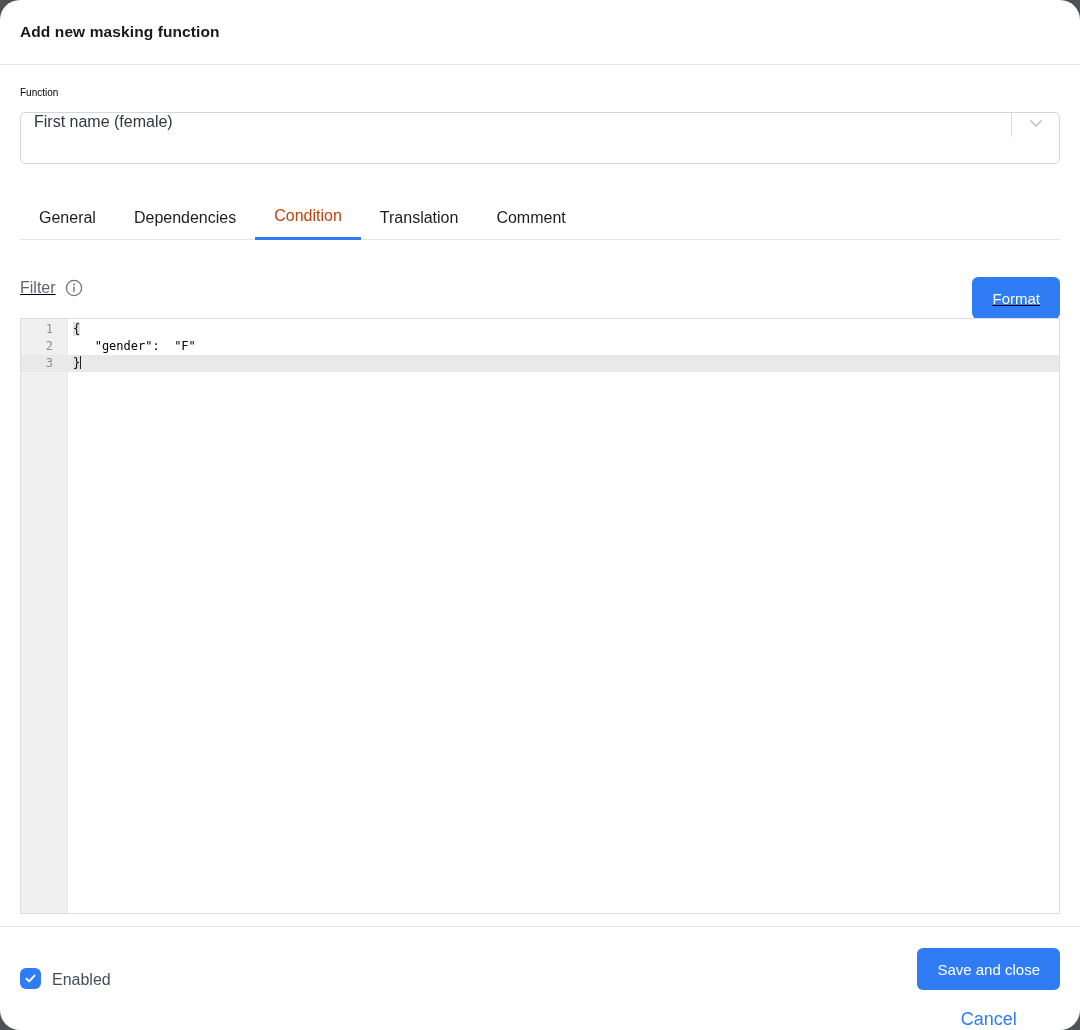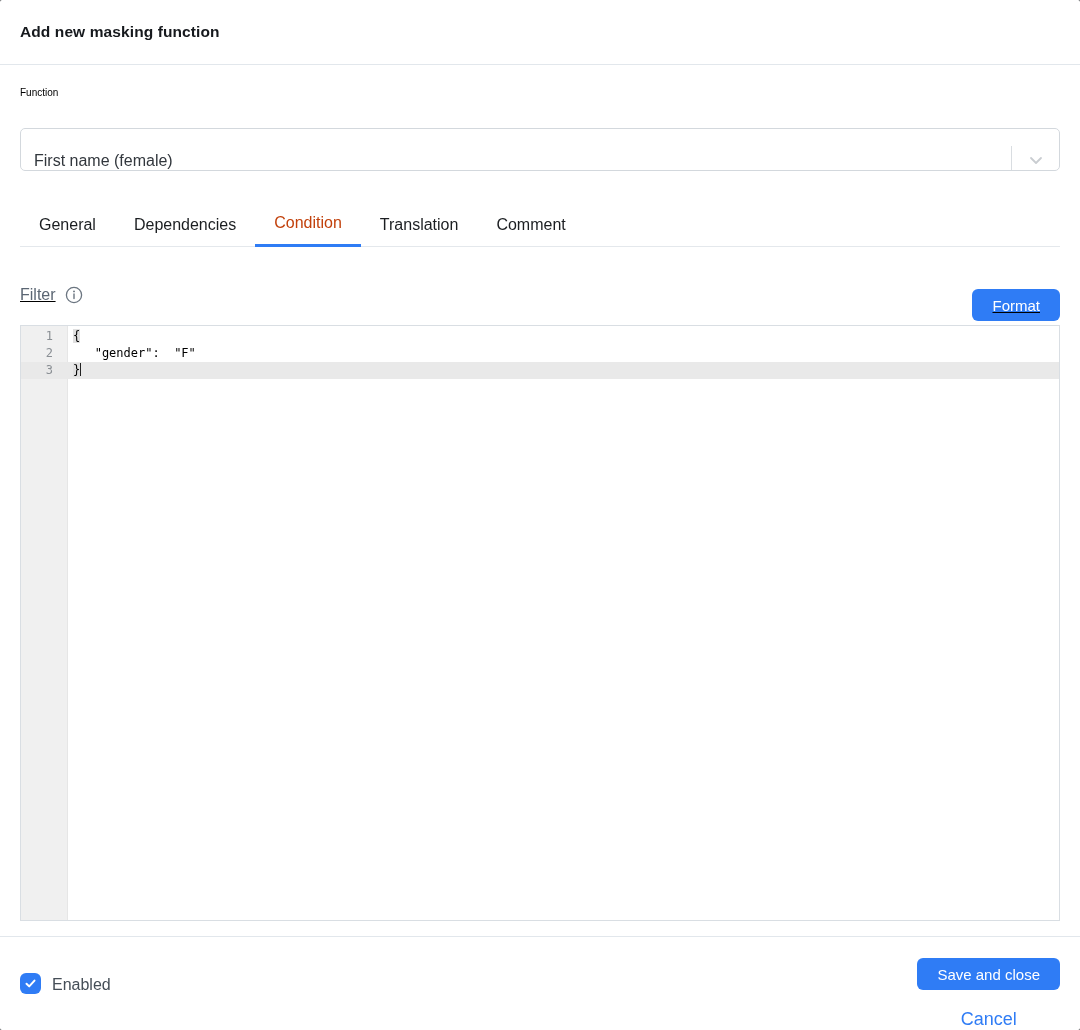--- a/index.html
+++ b/index.html
@@ -6,21 +6,21 @@
   html,body { width:1080px; height:1030px; }
   body {
     background:#505356;
     font-family:"Liberation Sans", sans-serif;
     position:relative;
     overflow:hidden;
   }
   .modal {
     position:absolute; inset:0;
     background:#ffffff;
-    border-radius:2px;
+    border-radius:20px;
     display:flex; flex-direction:column;
     overflow:hidden;
   }
   
   .modal-header {
     height:65px; flex:0 0 65px;
     border-bottom:1px solid #e2e7ec;
     display:flex; align-items:center;
     padding:0 20px;
   }
@@ -28,25 +28,25 @@
     font-size:15.5px; font-weight:700; color:#16191d;
     letter-spacing:.1px;
   }
   
   .modal-body { flex:1 1 auto; padding:0 20px; position:relative; }
   .field-label {
     margin-top:22px;
     font-size:10px; color:#000000;
   }
   .select-box {
-    margin-top:30px;
-    height:43px;
+    margin-top:14px;
+    height:52px;
     border:1px solid #d3d8dd;
     border-radius:5px;
-    display:flex; align-items:flex-end;
+    display:flex; align-items:flex-start;
     position:relative;
   }
   .select-value {
     flex:1; padding-left:13px;
     font-size:16px; color:#32373d;
   }
   .select-separator {
     width:1px; height:24px; background:#d9dde1;
   }
   .select-indicator {
@@ -71,21 +71,21 @@
   .tab.active { color:#c2410c; border-bottom:3px solid #2f7cf5; }
   
   .filter-row {
     margin-top:30px;
     height:35px;
     display:flex; align-items:center; justify-content:space-between;text-decoration:underline;
   }
   .filter-left { display:flex; align-items:center; gap:9px; }
   .filter-label { font-size:16px; color:#5b6673; }
   .btn-primary {
-    height:32px;
+    height:42px;
     background:#2f7cf5;
     color:#ffffff;
     font-size:15px;
     font-family:"Liberation Sans", sans-serif;
     border:none; border-radius:6px;
     padding:0 20px;
     cursor:pointer;
     margin-top:21px;
   }
   

